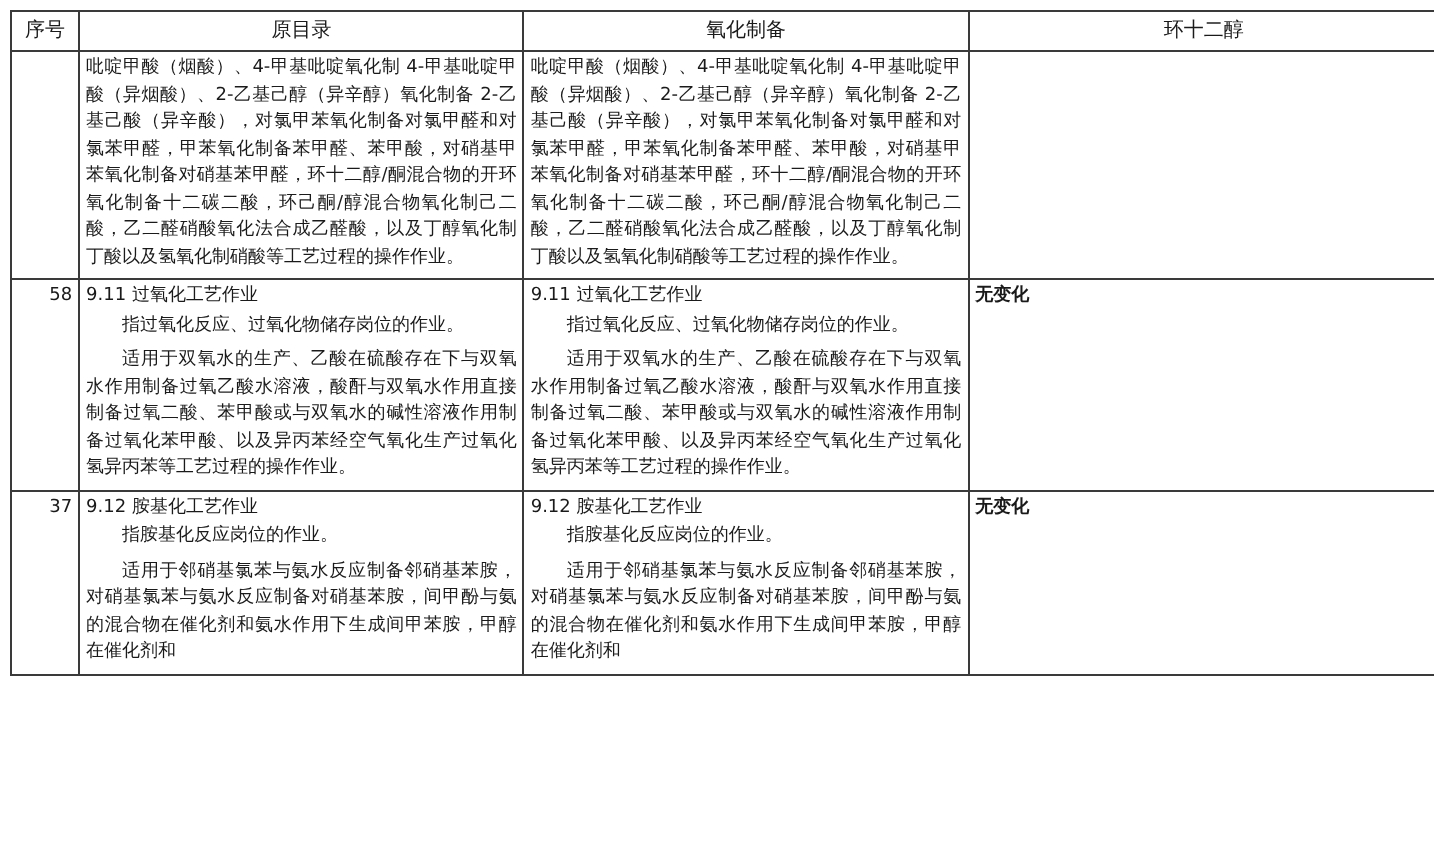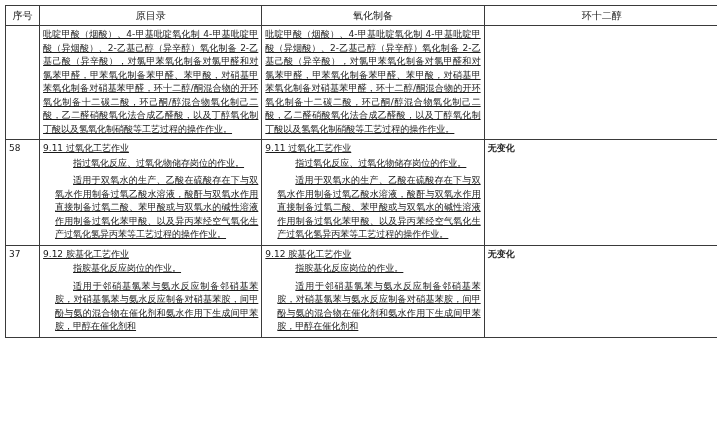--- a/index.html
+++ b/index.html
@@ -42,38 +42,36 @@
     font-size: 10px;
     height: 17px;
     padding: 1px 2px;
   }
   col.c-no    { width: 34px; }
   col.c-old   { width: 222px; }
   col.c-new   { width: 222px; }
   col.c-note  { width: 235px; }
 
   td.no {
-    text-align: left;
+    text-align: right;
     vertical-align: middle;
     font-size: 10px;
   }
   td.note {
     font-size: 9px;
     vertical-align: top;
     font-weight: bold;
   }
   .para {
     margin: 0 0 0 0;
     text-align: justify;
     text-justify: inter-ideograph;
-    text-decoration: underline;
   }
   .para + .para {
     margin-top: 1px;
-    margin-left: 12px;
   }
   .indent {
     text-indent: 18px;
   }
   .heading {
     text-indent: 0;
   }
   .tall-pad {
     padding-top: 3px;
   }

